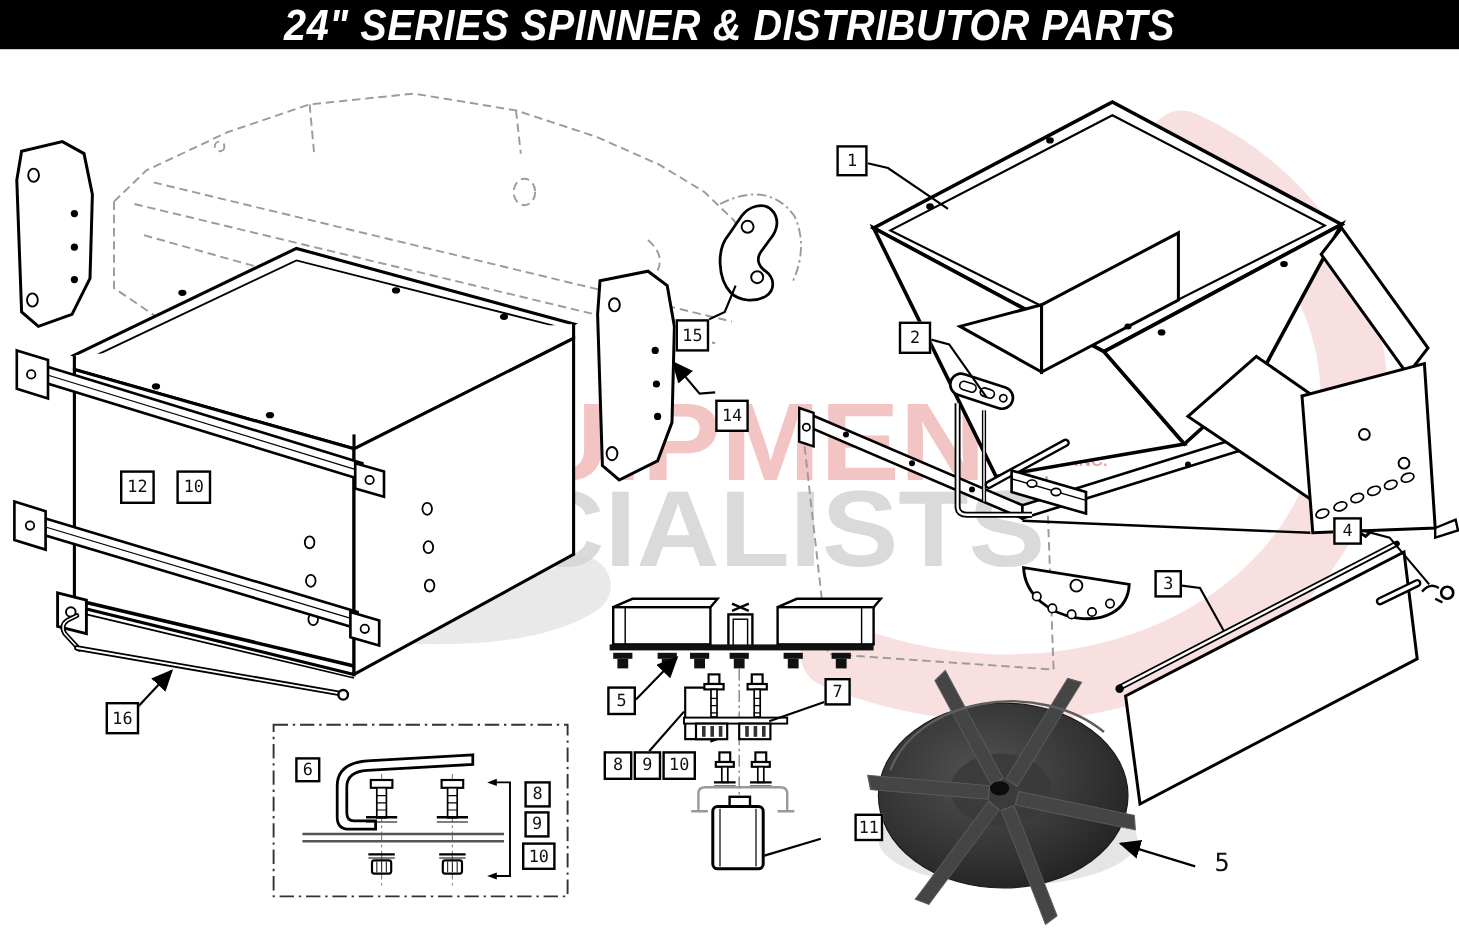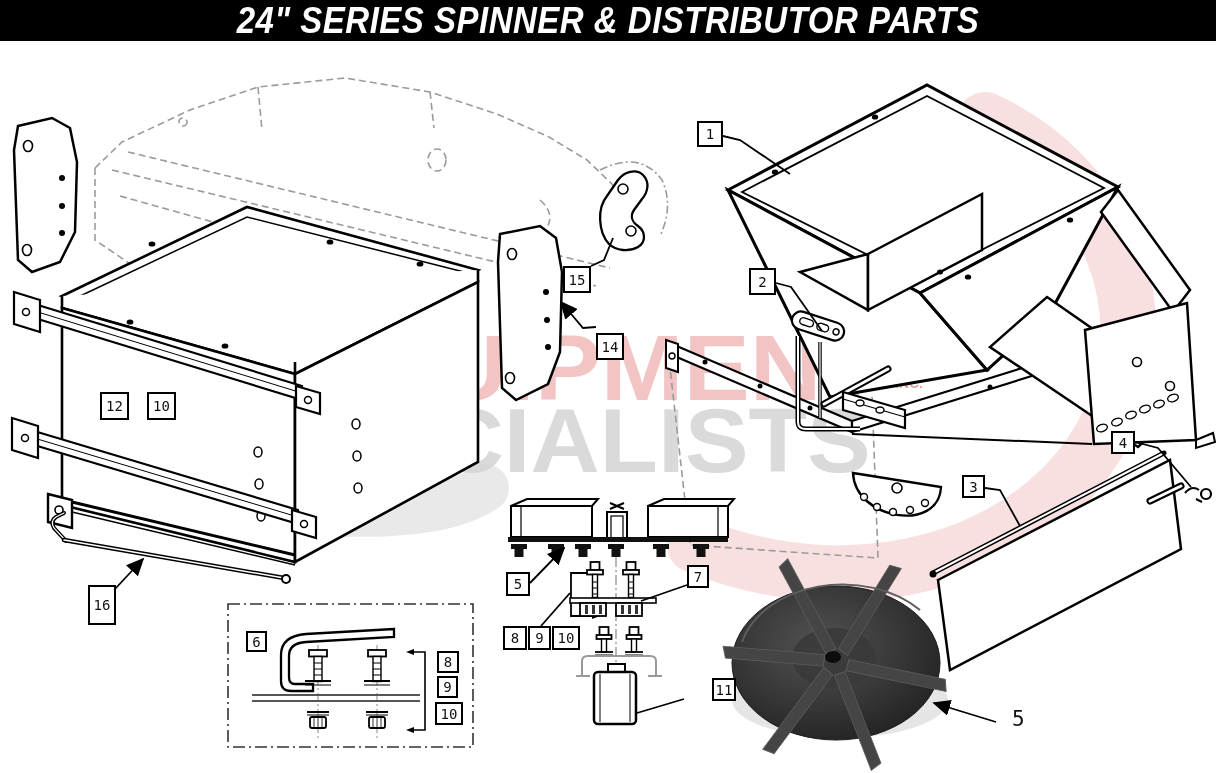--- a/index.html
+++ b/index.html
@@ -377,19 +377,19 @@
       <div class="callout" style="left: 246px; top: 631px; width: 21px; height: 21px;">6</div>
       <div class="callout" style="left: 687px; top: 565px; width: 22px; height: 23px;">7</div>
       <div class="callout" style="left: 503px; top: 626px; width: 24px; height: 24px;">8</div>
       <div class="callout" style="left: 528px; top: 626px; width: 23px; height: 24px;">9</div>
       <div class="callout" style="left: 552px; top: 626px; width: 28px; height: 24px;">10</div>
       <div class="callout" style="left: 684px; top: 678px; width: 24px; height: 23px; margin-left: 28px;">11</div>
       <div class="callout" style="left: 100px; top: 392px; width: 29px; height: 28px;">12</div>
       <div class="callout" style="left: 147px; top: 392px; width: 29px; height: 28px;">10</div>
       <div class="callout" style="left: 596px; top: 313px; width: 28px; height: 27px; margin-top: 20px;">14</div>
       <div class="callout" style="left: 563px; top: 254px; width: 28px; height: 27px; margin-top: 12px;">15</div>
-      <div class="callout" style="left: 88px; top: 585px; width: 28px; height: 40px;">16</div>
+      <div class="callout" style="left: 88px; top: 585px; width: 28px; height: 27px;">16</div>
       <div class="callout" style="left: 437px; top: 651px; width: 22px; height: 22px;">8</div>
       <div class="callout" style="left: 437px; top: 676px; width: 21px; height: 22px;">9</div>
       <div class="callout" style="left: 435px; top: 702px; width: 28px; height: 23px;">10</div>
       <div class="free-label" style="left: 1012px; top: 707px;">5</div>
     </div>
 </div>
 
 </body></html>

